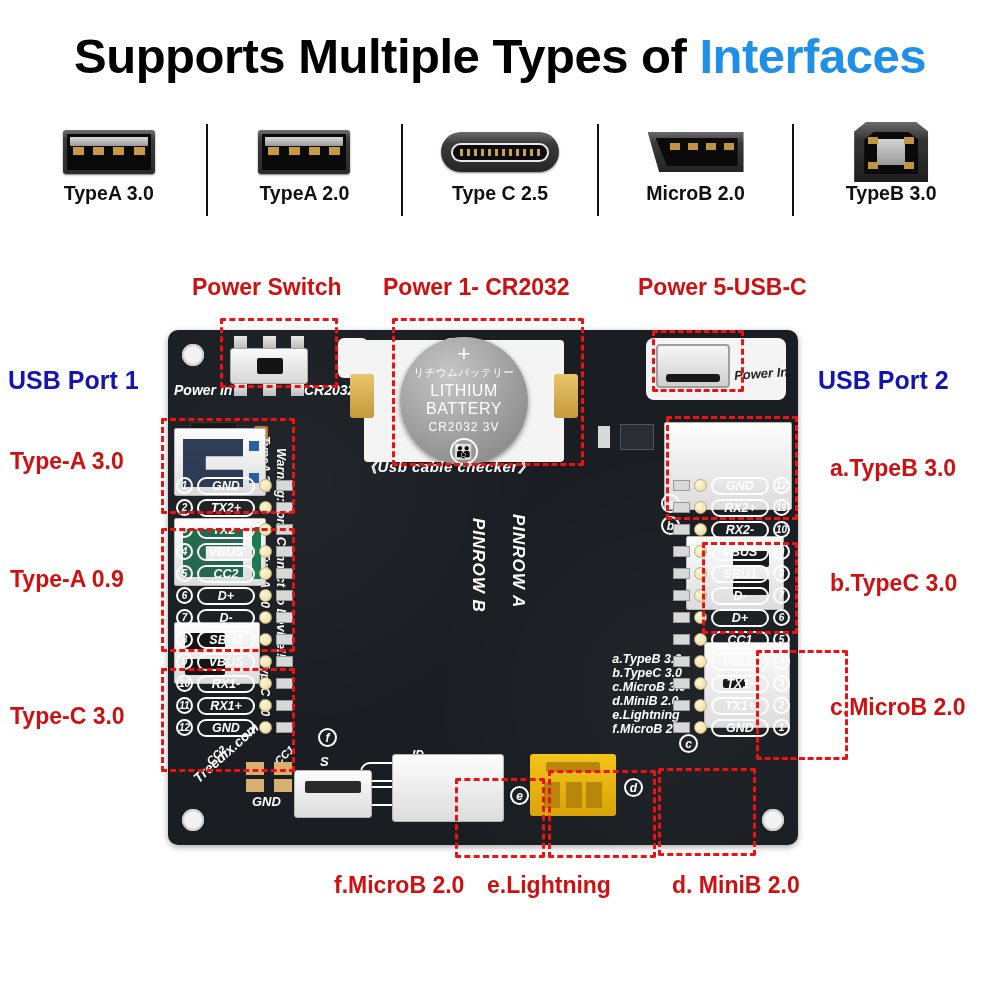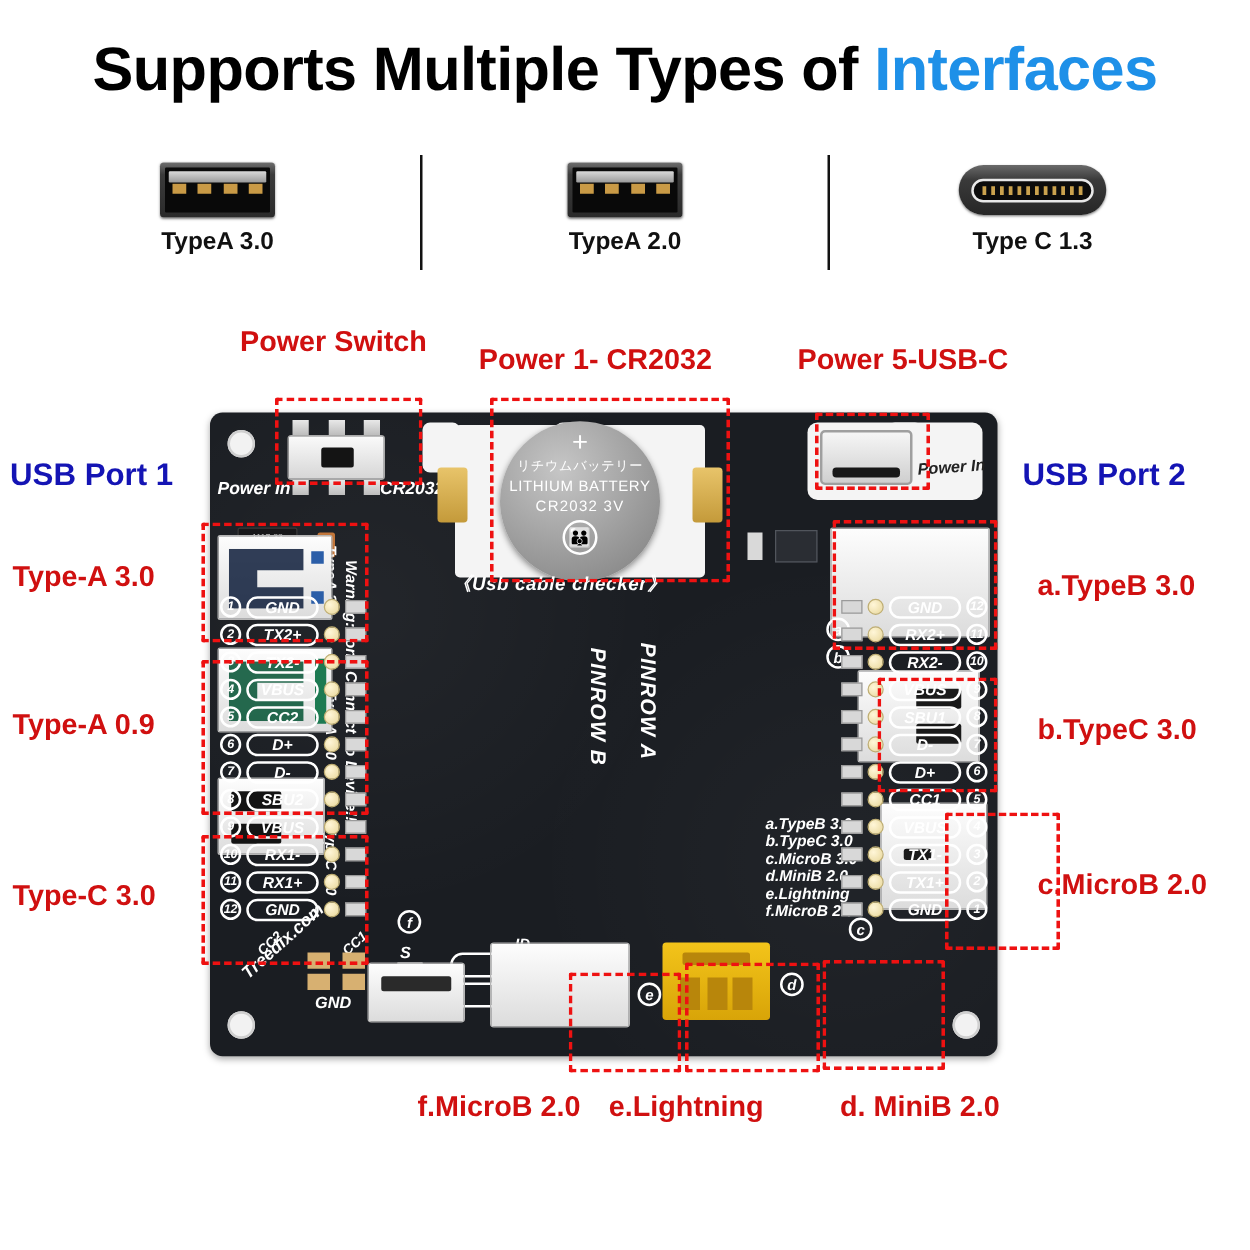--- a/index.html
+++ b/index.html
@@ -244,21 +244,21 @@
   
   #battery {
     position:absolute; width:128px; height:128px; border-radius:50%;
     background:radial-gradient(circle at 38% 30%,#c6c6c6,#9a9a9a 60%,#7e7e7e);
     box-shadow:0 2px 5px rgba(0,0,0,.45);
     display:flex; flex-direction:column; align-items:center;
     color:#fff; text-align:center;
   }
   #battery .plus { font-size:22px; line-height:18px; margin-top:8px; font-weight:300; }
   #battery .jp { font-size:10.5px; margin-top:3px; letter-spacing:.5px; }
-  #battery .en { font-size:12px; margin-top:2px; letter-spacing:.5px; }
+  #battery .en { font-size:16px; margin-top:2px; letter-spacing:.5px; }
   #battery .mdl { font-size:12px; margin-top:2px; letter-spacing:1px; }
   #battery .kid {
     width:28px; height:28px; border-radius:50%; border:2px solid #fff;
     margin-top:4px; display:flex; align-items:center; justify-content:center;
     font-size:15px; line-height:1;
   }
 </style>
 </head>
 <body>
 
@@ -314,30 +314,57 @@
             <i></i>
             <i></i>
             <i></i>
             <i></i>
             <i></i>
             <i></i>
             <i></i>
           </div>
         </div>
     </div>
-    <div class="conn-label">Type C 1.3</div>
-  </div>
-
-
-
-
+    <div class="conn-label">Type C 2.5</div>
+  </div>
+
+  <div class="conn-cell">
+    <div class="conn-art">
+      <div class="micro-b">
+          <div class="mouth"></div>
+          <div class="pins">
+            <i></i>
+            <i></i>
+            <i></i>
+            <i></i>
+          </div>
+        </div>
+    </div>
+    <div class="conn-label">MicroB 2.0</div>
+  </div>
+
+
+
+  <div class="conn-cell">
+    <div class="conn-art">
+      <div class="type-b">
+          <div class="mouth"></div>
+          <div class="sq"></div>
+        <div class="p p1"></div>
+          <div class="p p2"></div>
+          <div class="p p3"></div>
+          <div class="p p4"></div>
+      </div>
+    </div>
+    <div class="conn-label">TypeB 3.0</div>
+  </div>
 
 </div>
 
-<div class="callout" style="left:192px; top:260px;">Power Switch</div>
+<div class="callout" style="left:192px; top:274px;">Power Switch</div>
 <div class="callout" style="left:383px; top:274px;">Power 1- CR2032</div>
 <div class="callout" style="left:638px; top:274px;">Power 5-USB-C</div>
 
 <div class="callout blue" style="left:8px; top:366px;">USB Port 1</div>
 <div class="callout" style="left:10px; top:448px;">Type-A 3.0</div>
 <div class="callout" style="left:10px; top:566px;">Type-A 0.9</div>
 <div class="callout" style="left:10px; top:703px;">Type-C 3.0</div>
 
 <div class="callout blue" style="left:818px; top:366px;">USB Port 2</div>
 <div class="callout" style="left:830px; top:455px;">a.TypeB 3.0</div>

